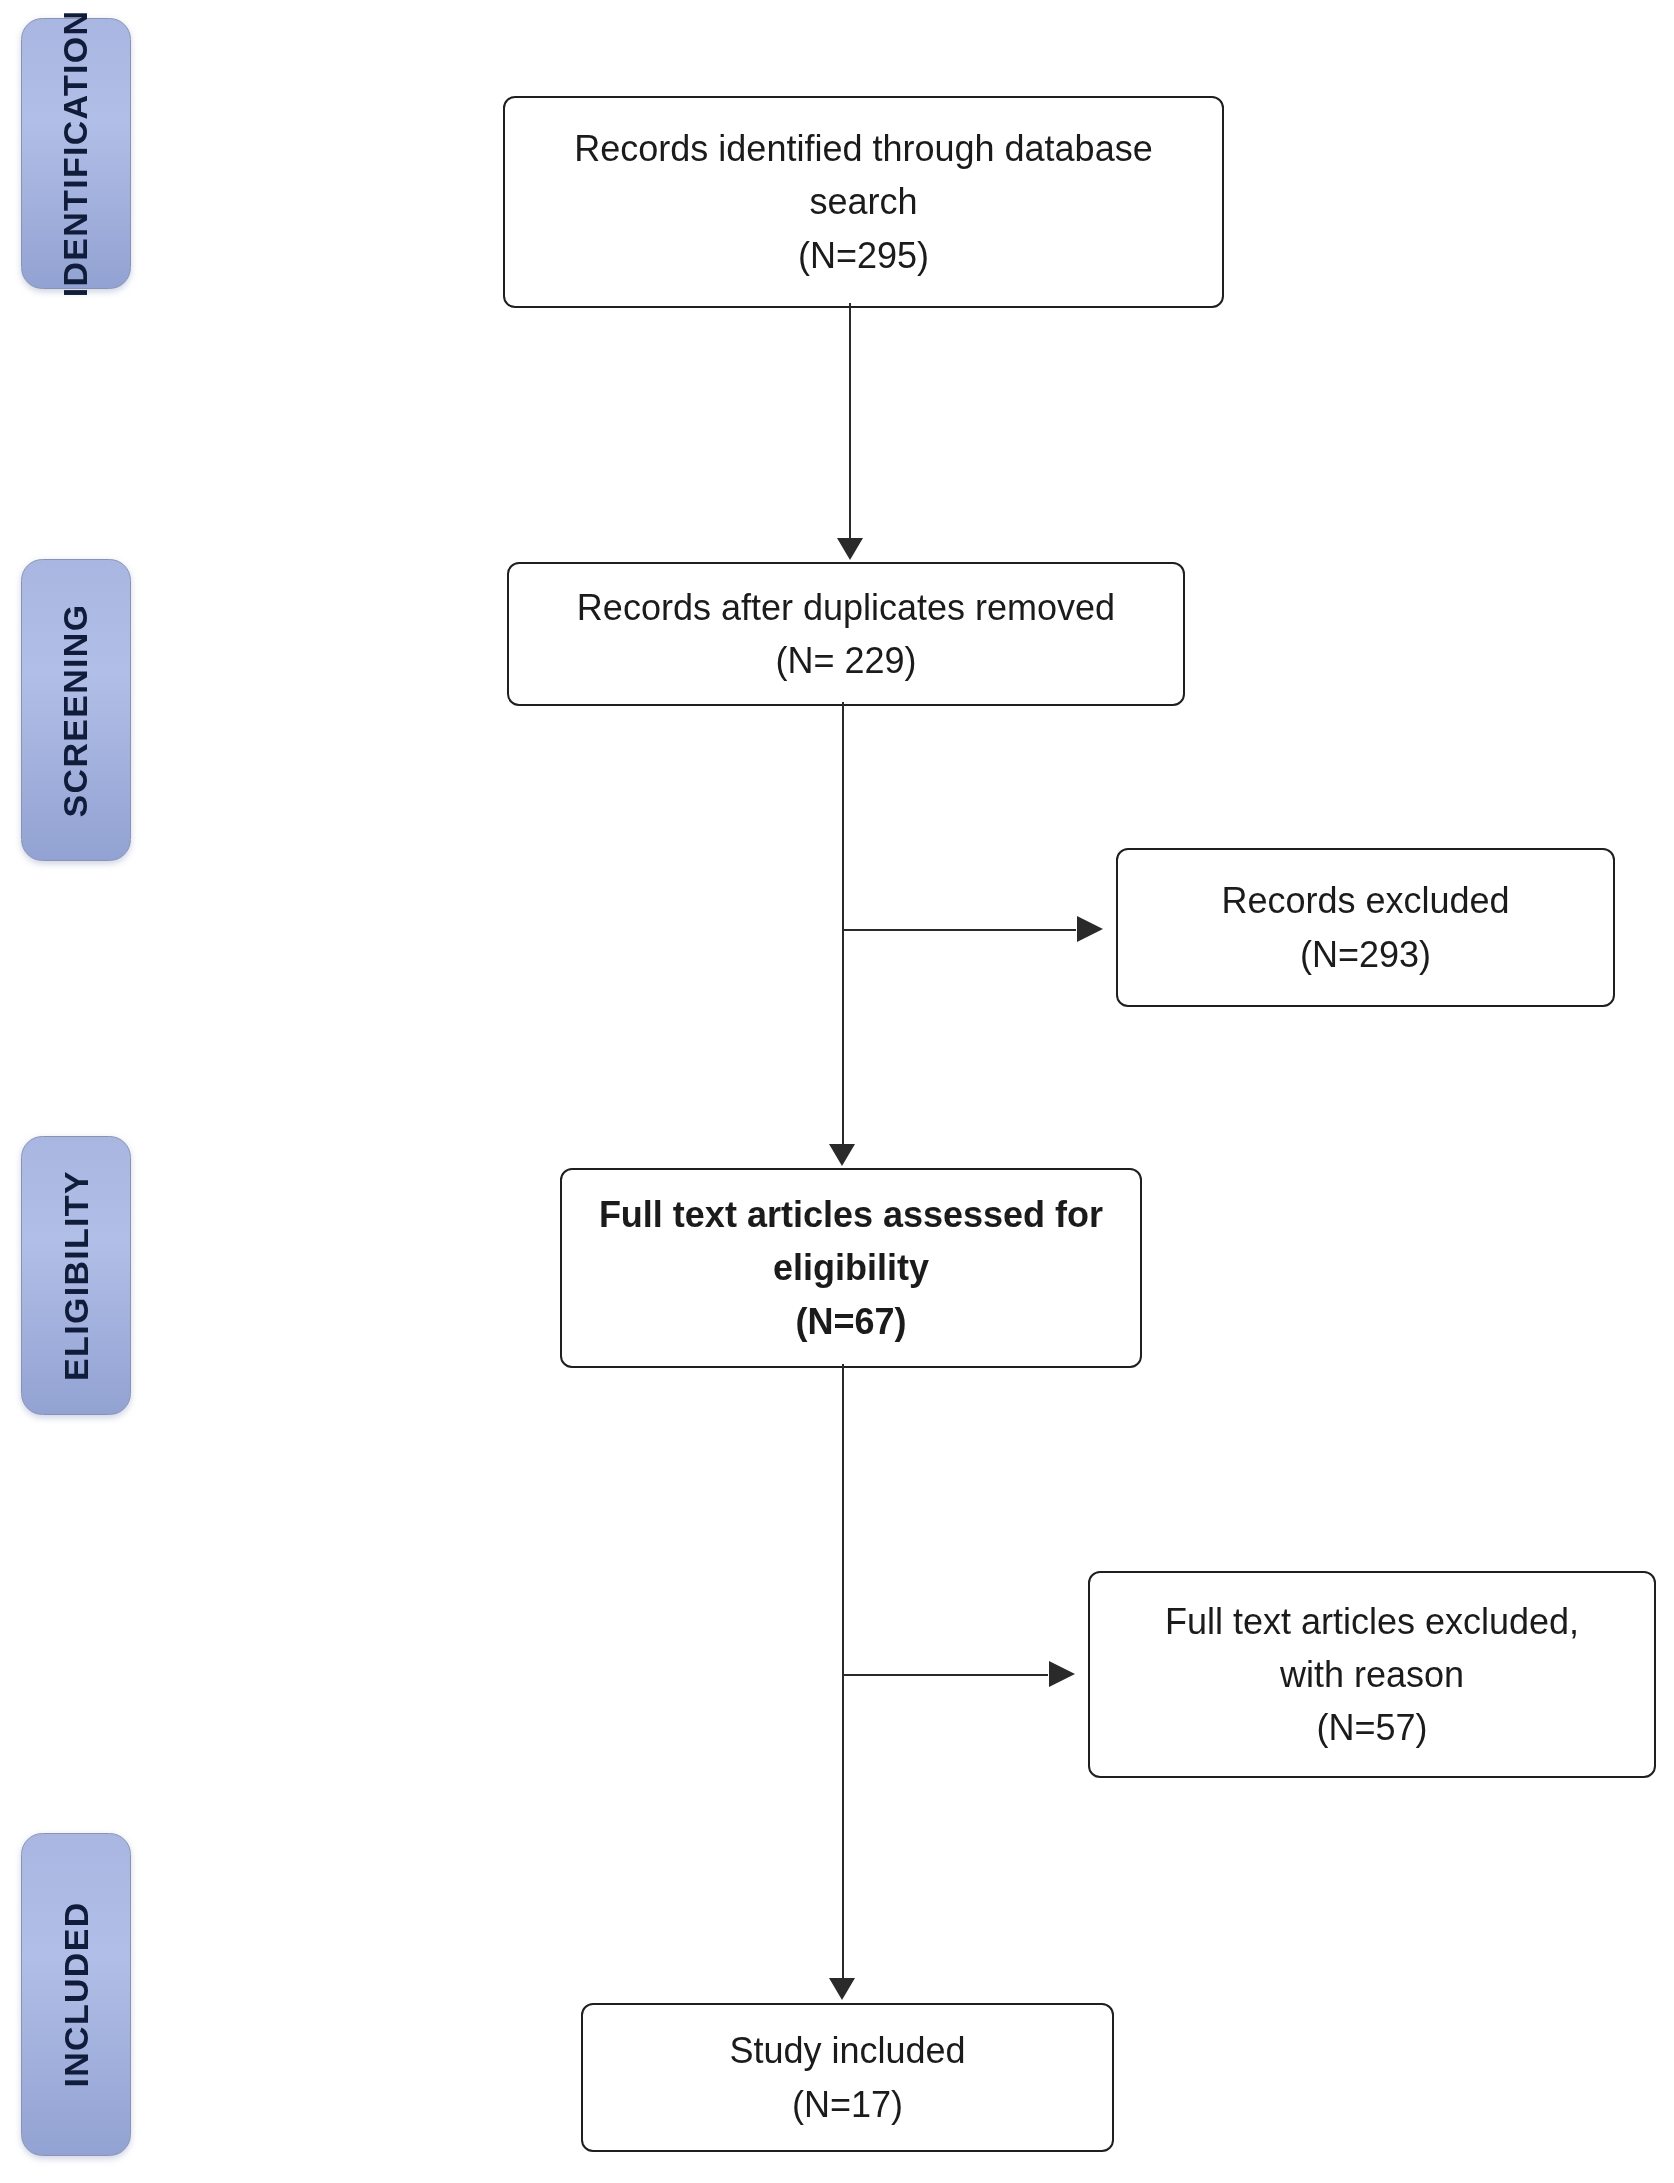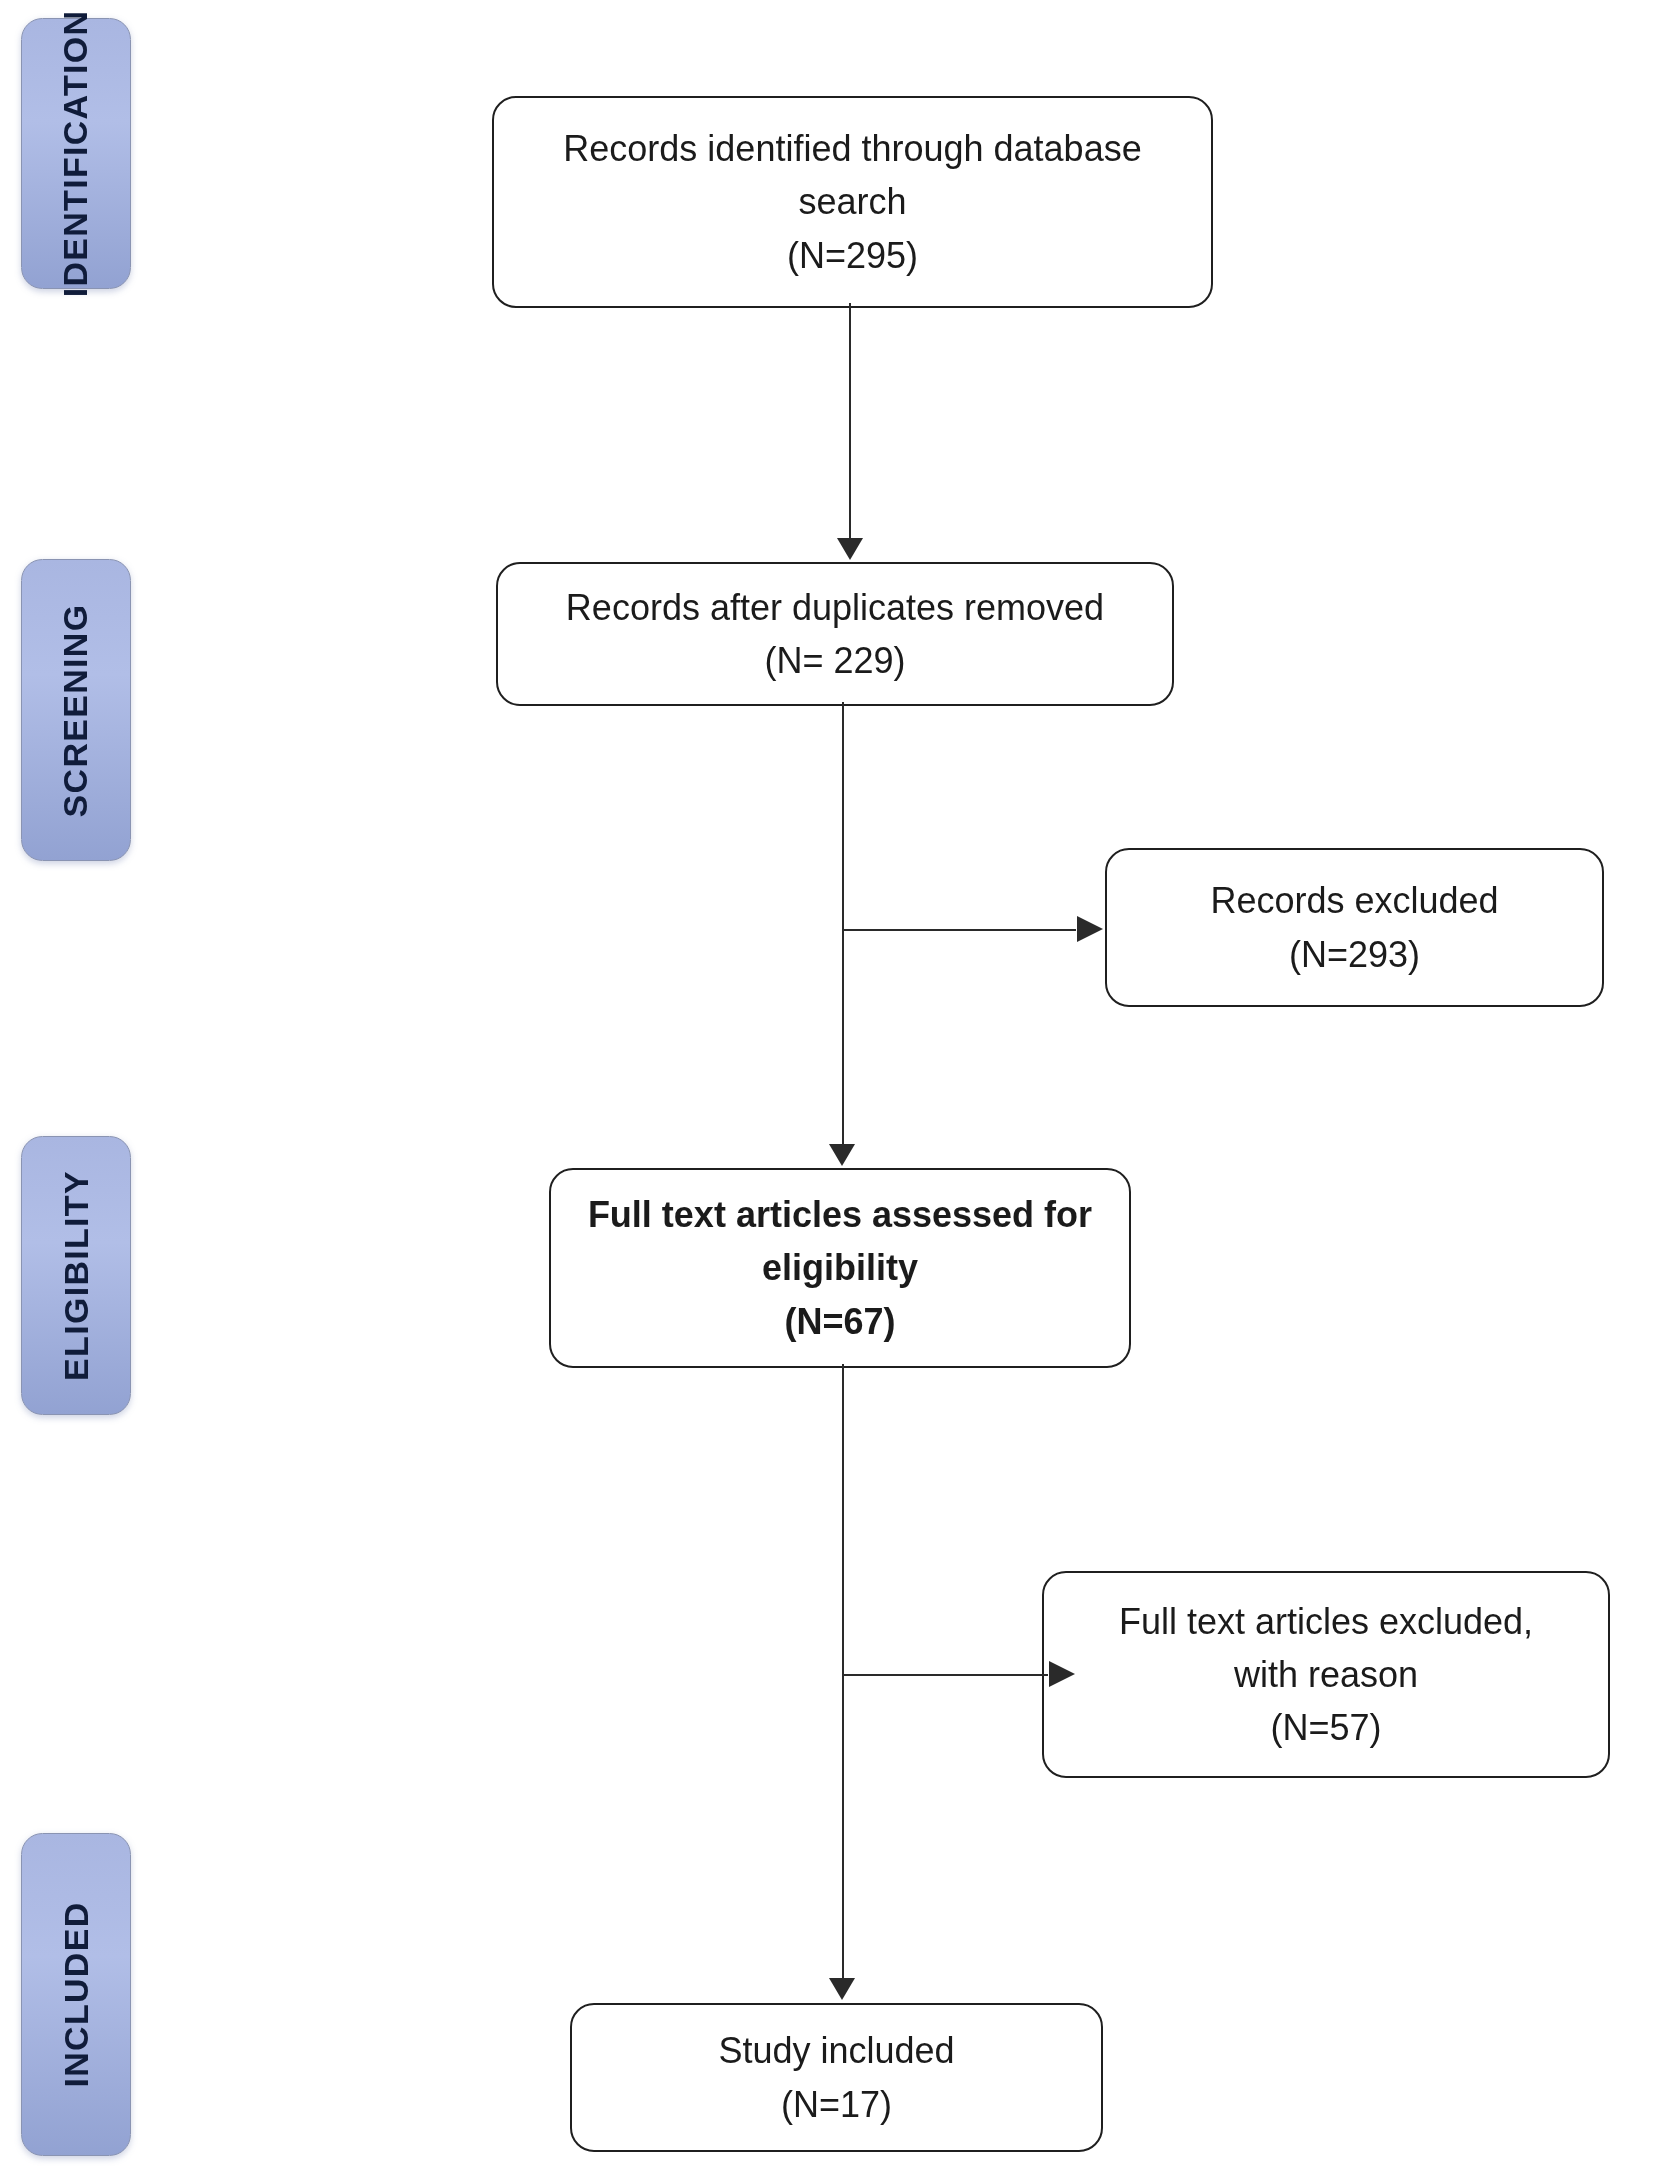--- a/index.html
+++ b/index.html
@@ -45,25 +45,26 @@
     font-weight: bold;
     font-size: 34px;
     letter-spacing: 1.3px;
     color: var(--stage-text);
   }
   
   .fbox {
     position: absolute;
     background: var(--background);
     border: 2.5px solid var(--box-border);
-    border-radius: 24px;
+    border-radius: 12px;
     display: flex;
     align-items: center;
     justify-content: center;
     text-align: center;
+    margin-left: 11px;
   }
   .fbox > span {
     white-space: pre-line;
     font-size: 36px;
     line-height: 1.48;
     color: var(--box-text);
     padding: 0 25px;
   }
   
   .line {
@@ -120,21 +121,21 @@
     <span>Records excluded
 (N=293)</span>
   </div>
 
   <div class="fbox" style="left:549px;top:1168px;width:578px;height:196px;font-weight:bold;">
     <span>Full text articles assessed for
 eligibility
 (N=67)</span>
   </div>
 
-  <div class="fbox" style="left:1042px;top:1571px;width:564px;height:203px;">
+  <div class="fbox" style="left:1077px;top:1571px;width:564px;height:203px;">
     <span>Full text articles excluded,
 with reason
 (N=57)</span>
   </div>
 
   <div class="fbox" style="left:570px;top:2003px;width:529px;height:145px;">
     <span>Study included
 (N=17)</span>
   </div>
 

